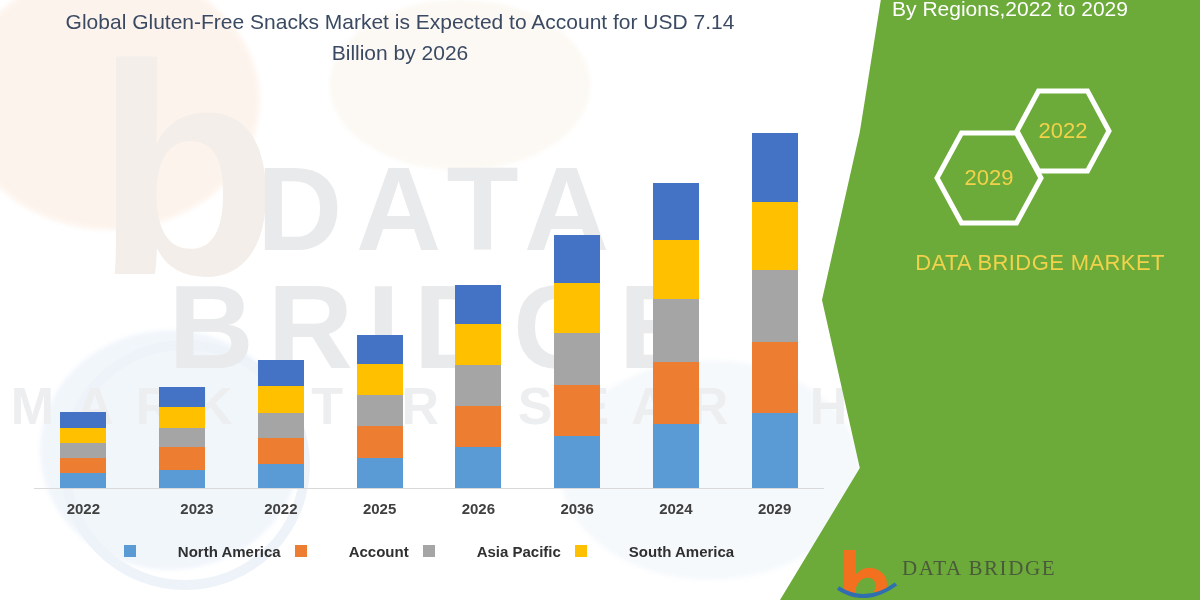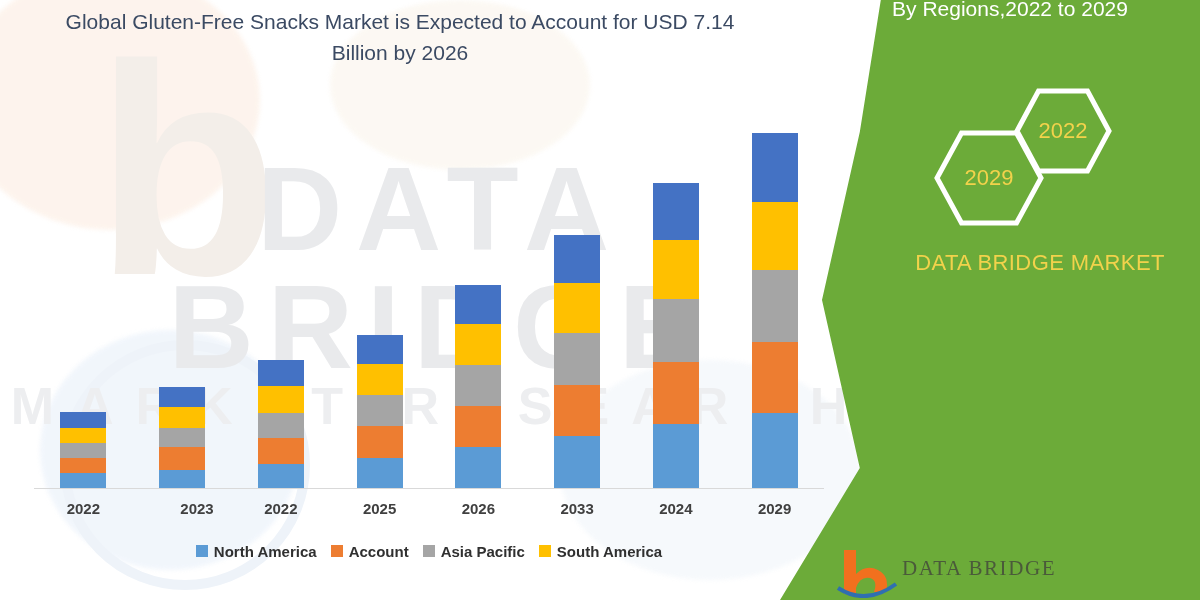--- a/index.html
+++ b/index.html
@@ -96,21 +96,21 @@
     color:#404040;font-size:15px;font-weight:700;top:2px;
   }
 
   
   .legend{
     position:absolute;left:34px;top:538px;width:790px;height:26px;
     display:flex;align-items:center;justify-content:center;gap:14px;
   }
   .legend-item{display:flex;align-items:center;gap:6px;}
   .legend-swatch{width:12px;height:12px;display:inline-block;flex:none;}
-  .legend-label{color:#303030;font-size:15px;font-weight:700;white-space:nowrap;}
+  .legend-label{color:#303030;font-size:15px;font-weight:700;white-space:nowrap;margin-left:36px;}
 </style>
 </head>
 <body>
 
 <div id="stage">
 
   <div class="bg-tint tint-a"></div>
   <div class="bg-tint tint-c"></div>
   <div class="bg-tint tint-b"></div>
   <div class="bg-tint tint-d"></div>
@@ -180,21 +180,21 @@
         <div class="seg" title="Europe 2029" style="height: 71px; background: rgb(237, 125, 49);"></div>
         <div class="seg" title="North America 2029" style="height: 75px; background: rgb(91, 155, 213);"></div>
       </div>
     </div>
   <div class="xlabels" id="xlabels">
       <div class="xlabel" style="left: 4.375px;">2022</div>
       <div class="xlabel" style="left: 118px;">2023</div>
       <div class="xlabel" style="left: 201.875px;">2022</div>
       <div class="xlabel" style="left: 300.625px;">2025</div>
       <div class="xlabel" style="left: 399.375px;">2026</div>
-      <div class="xlabel" style="left: 498.125px;">2033</div>
+      <div class="xlabel" style="left: 498.125px;">2036</div>
       <div class="xlabel" style="left: 596.875px;">2024</div>
       <div class="xlabel" style="left: 695.625px;">2029</div>
     </div>
   <div class="legend" id="legend">
       <div class="legend-item">
         <span class="legend-swatch" style="background: rgb(91, 155, 213);"></span>
         <span class="legend-label">North America</span>
       </div>
       <div class="legend-item">
         <span class="legend-swatch" style="background: rgb(237, 125, 49);"></span>

